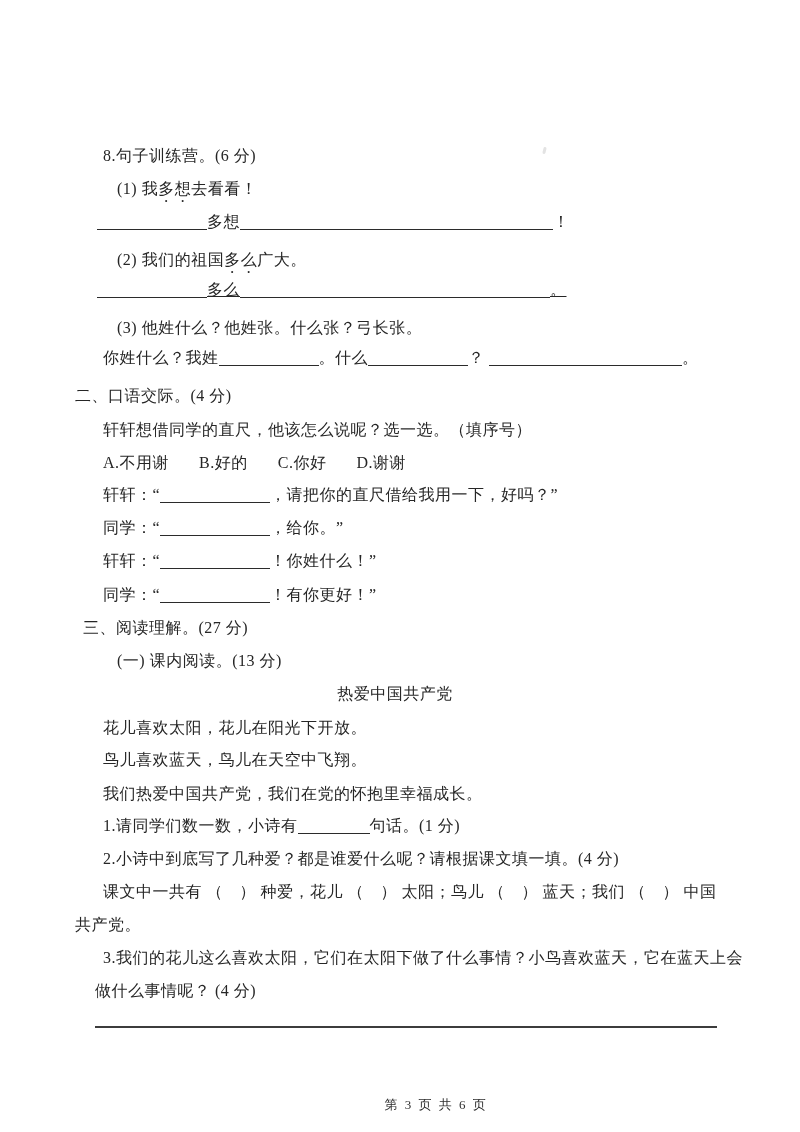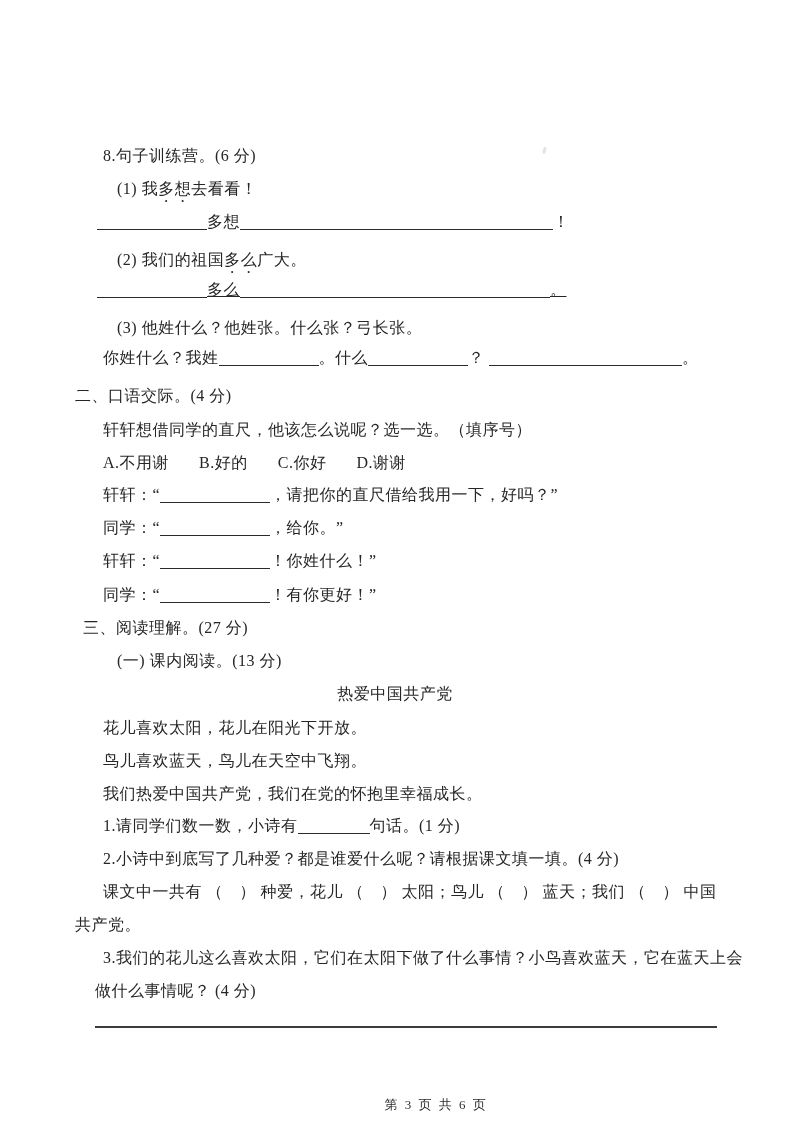--- a/index.html
+++ b/index.html
@@ -45,21 +45,21 @@
   .row-options     { top: 451px; }
   .row-options span{ margin-right: 30px; }
   .row-d1          { top: 483px; }
   .row-d2          { top: 516px; }
   .row-d3          { top: 549px; }
   .row-d4          { top: 583px; }
   .row-sec3-header { top: 616px; left: 83px; }
   .row-sec3-sub    { top: 649px; left: 117px; }
   .row-poem-title  { top: 682px; left: 75px; width: 640px; text-align: center; }
   .row-poem1       { top: 716px; }
-  .row-poem2       { top: 749px; }
+  .row-poem2       { top: 749px; font-family: Liberation Mono, monospace; }
   .row-poem3       { top: 782px; }
   .row-q1          { top: 814px; }
   .row-q2          { top: 847px; }
   .row-q2-fill     { top: 880px; }
   .row-q2-fill2    { top: 913px; left: 75px; }
   .row-q3a         { top: 946px; }
   .row-q3b         { top: 979px; left: 75px; margin-left: 20px; }
 
   .footer-rule {
     position: absolute;

